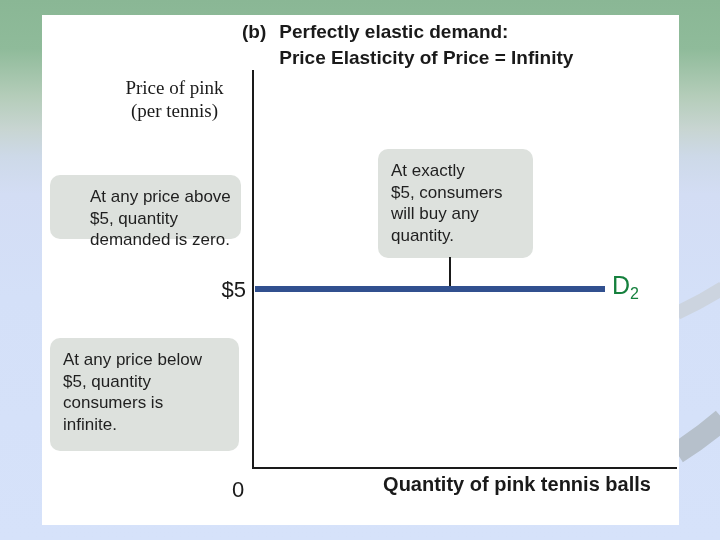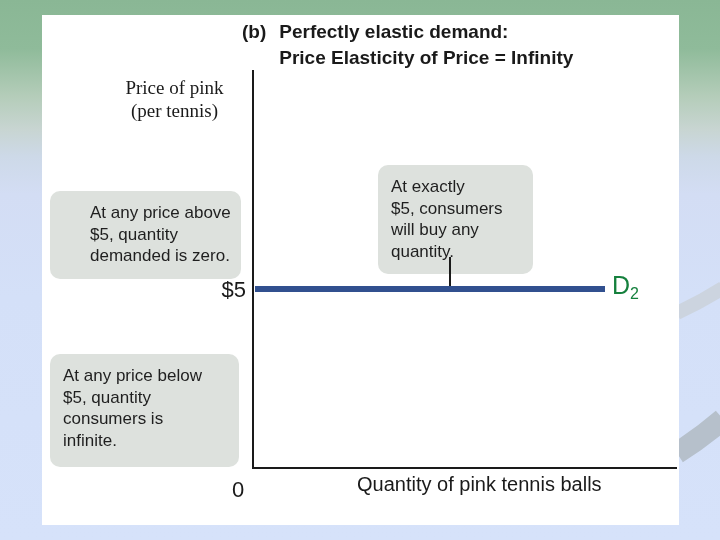--- a/index.html
+++ b/index.html
@@ -25,40 +25,40 @@
     display:flex;gap:13px;
     font-size:19px;font-weight:600;line-height:26px;color:#1a1a1a;
   }
   
   .y-axis-label{
     position:absolute;left:55px;top:61px;width:155px;
     text-align:center;font-size:19px;line-height:23px;font-weight:500;font-family:Liberation Serif, serif;
   }
   .x-axis-label{
     position:absolute;right:2px;top:457px;width:320px;
-    text-align:left;font-size:20px;line-height:24px;font-weight:400;
+    text-align:center;font-size:20px;line-height:24px;font-weight:700;
   }
   
   .y-axis{position:absolute;left:210px;top:55px;width:2px;height:399px;background:#1a1a1a;}
   .x-axis{position:absolute;left:210px;top:452px;width:425px;height:2px;background:#1a1a1a;}
   
   .demand-line{position:absolute;left:213px;top:271px;width:350px;height:6px;background:#31508f;}
   .leader-line{position:absolute;left:407px;top:242px;width:2px;height:30px;background:#1a1a1a;}
   
   .price-label{position:absolute;left:150px;top:262px;width:54px;text-align:right;font-size:22px;font-weight:500;}
   .origin-label{position:absolute;left:184px;top:462px;width:24px;text-align:center;font-size:22px;font-weight:500;}
   .d2-label{position:absolute;left:570px;top:256px;font-size:25px;font-weight:500;color:#15803d;}
   .d2-label .sub{font-size:16px;vertical-align:-5px;}
   
   .callout{
     position:absolute;background:#dde1dd;border-radius:10px;
     font-size:17px;line-height:21.5px;font-weight:500;color:#1f1f1f;
-    padding:11px 6px 0 13px;box-sizing:border-box;margin-top:16px;
+    padding:11px 6px 0 13px;box-sizing:border-box;
   }
-  .callout.above{left:8px;top:160px;width:191px;height:88px;padding-left:40px;}
+  .callout.above{left:8px;top:160px;width:191px;height:64px;padding-left:40px;}
   .callout.exact{left:336px;top:134px;width:155px;height:109px;}
   .callout.below{left:8px;top:323px;width:189px;height:113px;}
   
   .swoosh-band{position:absolute;left:679px;top:0;width:41px;height:540px;}
 </style>
 </head>
 <body>
 
 <div class="page">
 

